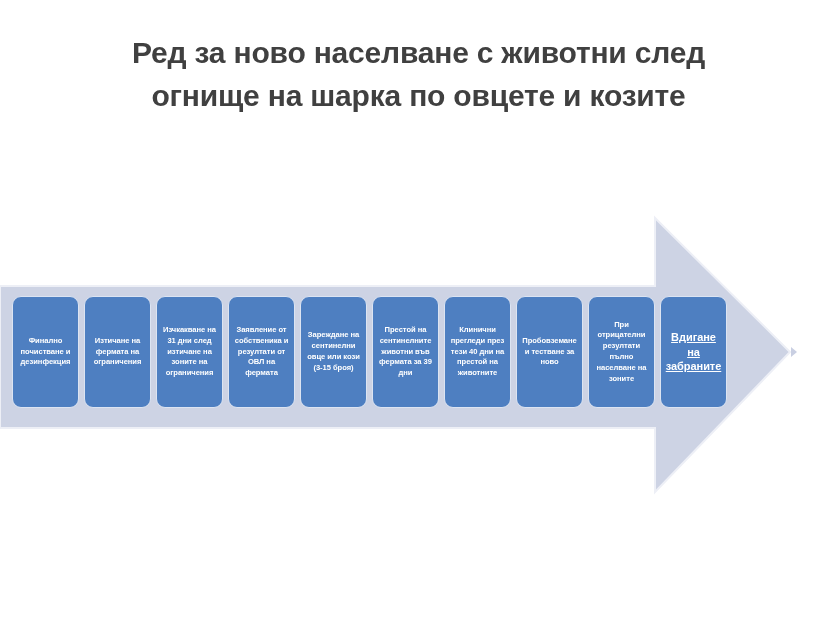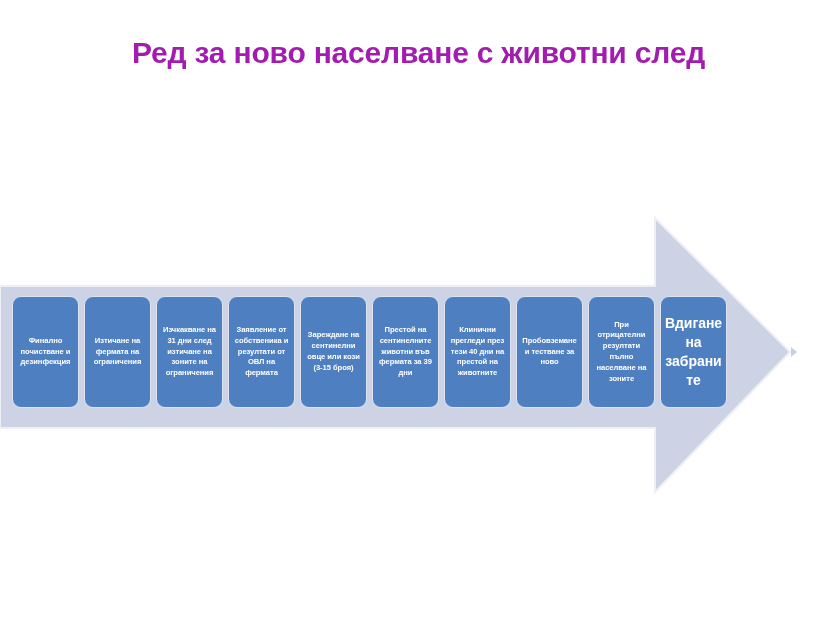--- a/index.html
+++ b/index.html
@@ -20,21 +20,21 @@
     position: absolute;
     left: 60px;
     top: 32px;
     width: 717px;
     text-align: center;
   }
   #title-block .title-line {
     display: block;
     font-size: 30px;
     font-weight: bold;
-    color: #a21caf;
+    color: #404040;
     line-height: 1.42;
     letter-spacing: -0.2px;
     white-space: nowrap;
   }
 
   
   #process-arrow {
     position: absolute;
     left: 0px;
     top: 205px;
@@ -77,39 +77,41 @@
     color: #ffffff;
     font-size: 7.6px;
     font-weight: bold;
     line-height: 1.42;
     text-align: center;
     word-break: break-word;
     letter-spacing: -0.05px;
   }
   
   .step-box.final .step-label {
-    font-size: 14px;
+    font-size: 11px;
     line-height: 1.35;
+    text-decoration: underline;
   }
 
   
   #end-marker {
     position: absolute;
     left: 790px;
     top: 345px;
     width: 8px;
     height: 14px;
   }
   #end-marker svg { display: block; }
 </style>
 </head>
 <body>
 
 <div id="title-block">
   <span class="title-line">Ред за ново населване с животни след</span>
+  <span class="title-line">огнище на шарка по овцете и козите</span>
 </div>
 
 <div id="process-arrow">
   <svg viewBox="0 0 800 300" xmlns="http://www.w3.org/2000/svg">
     <polygon points="0,81 655,81 655,13 790,147 655,287 655,223 0,223" fill="#CDD3E4" stroke="#EDEFF6" stroke-width="2"></polygon>
   </svg>
 </div>
 
 <div id="steps-row">
 

